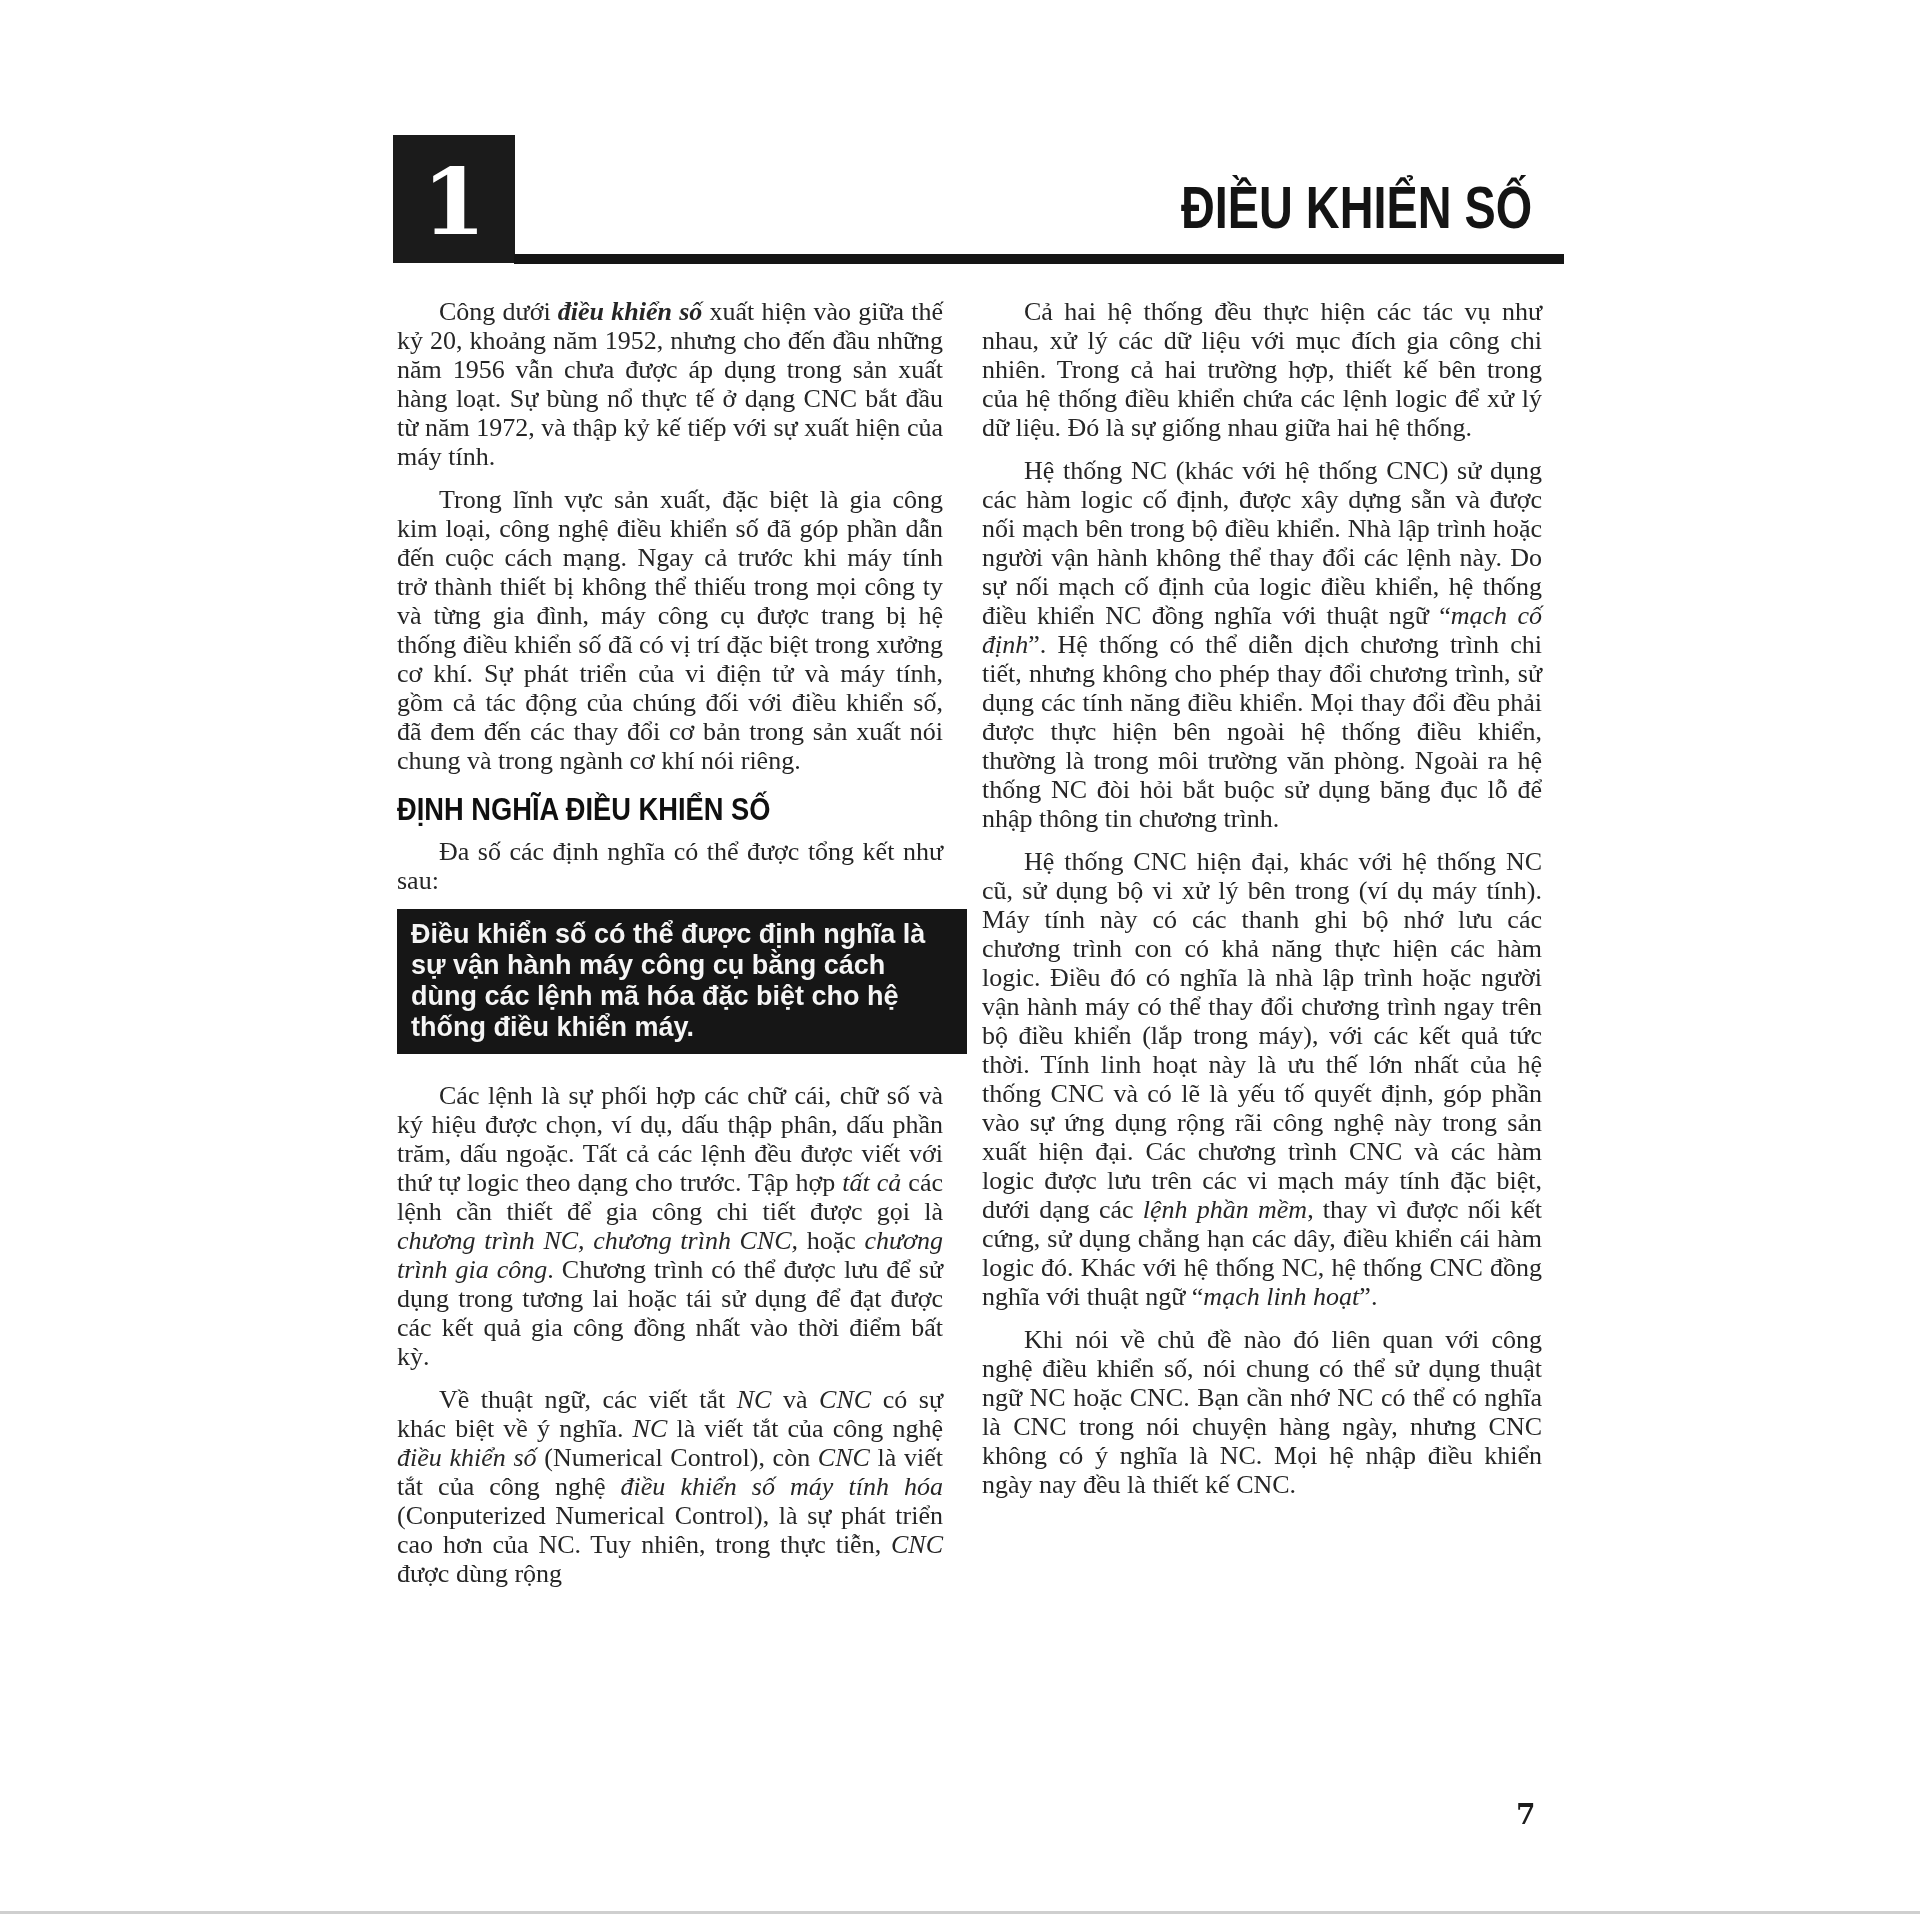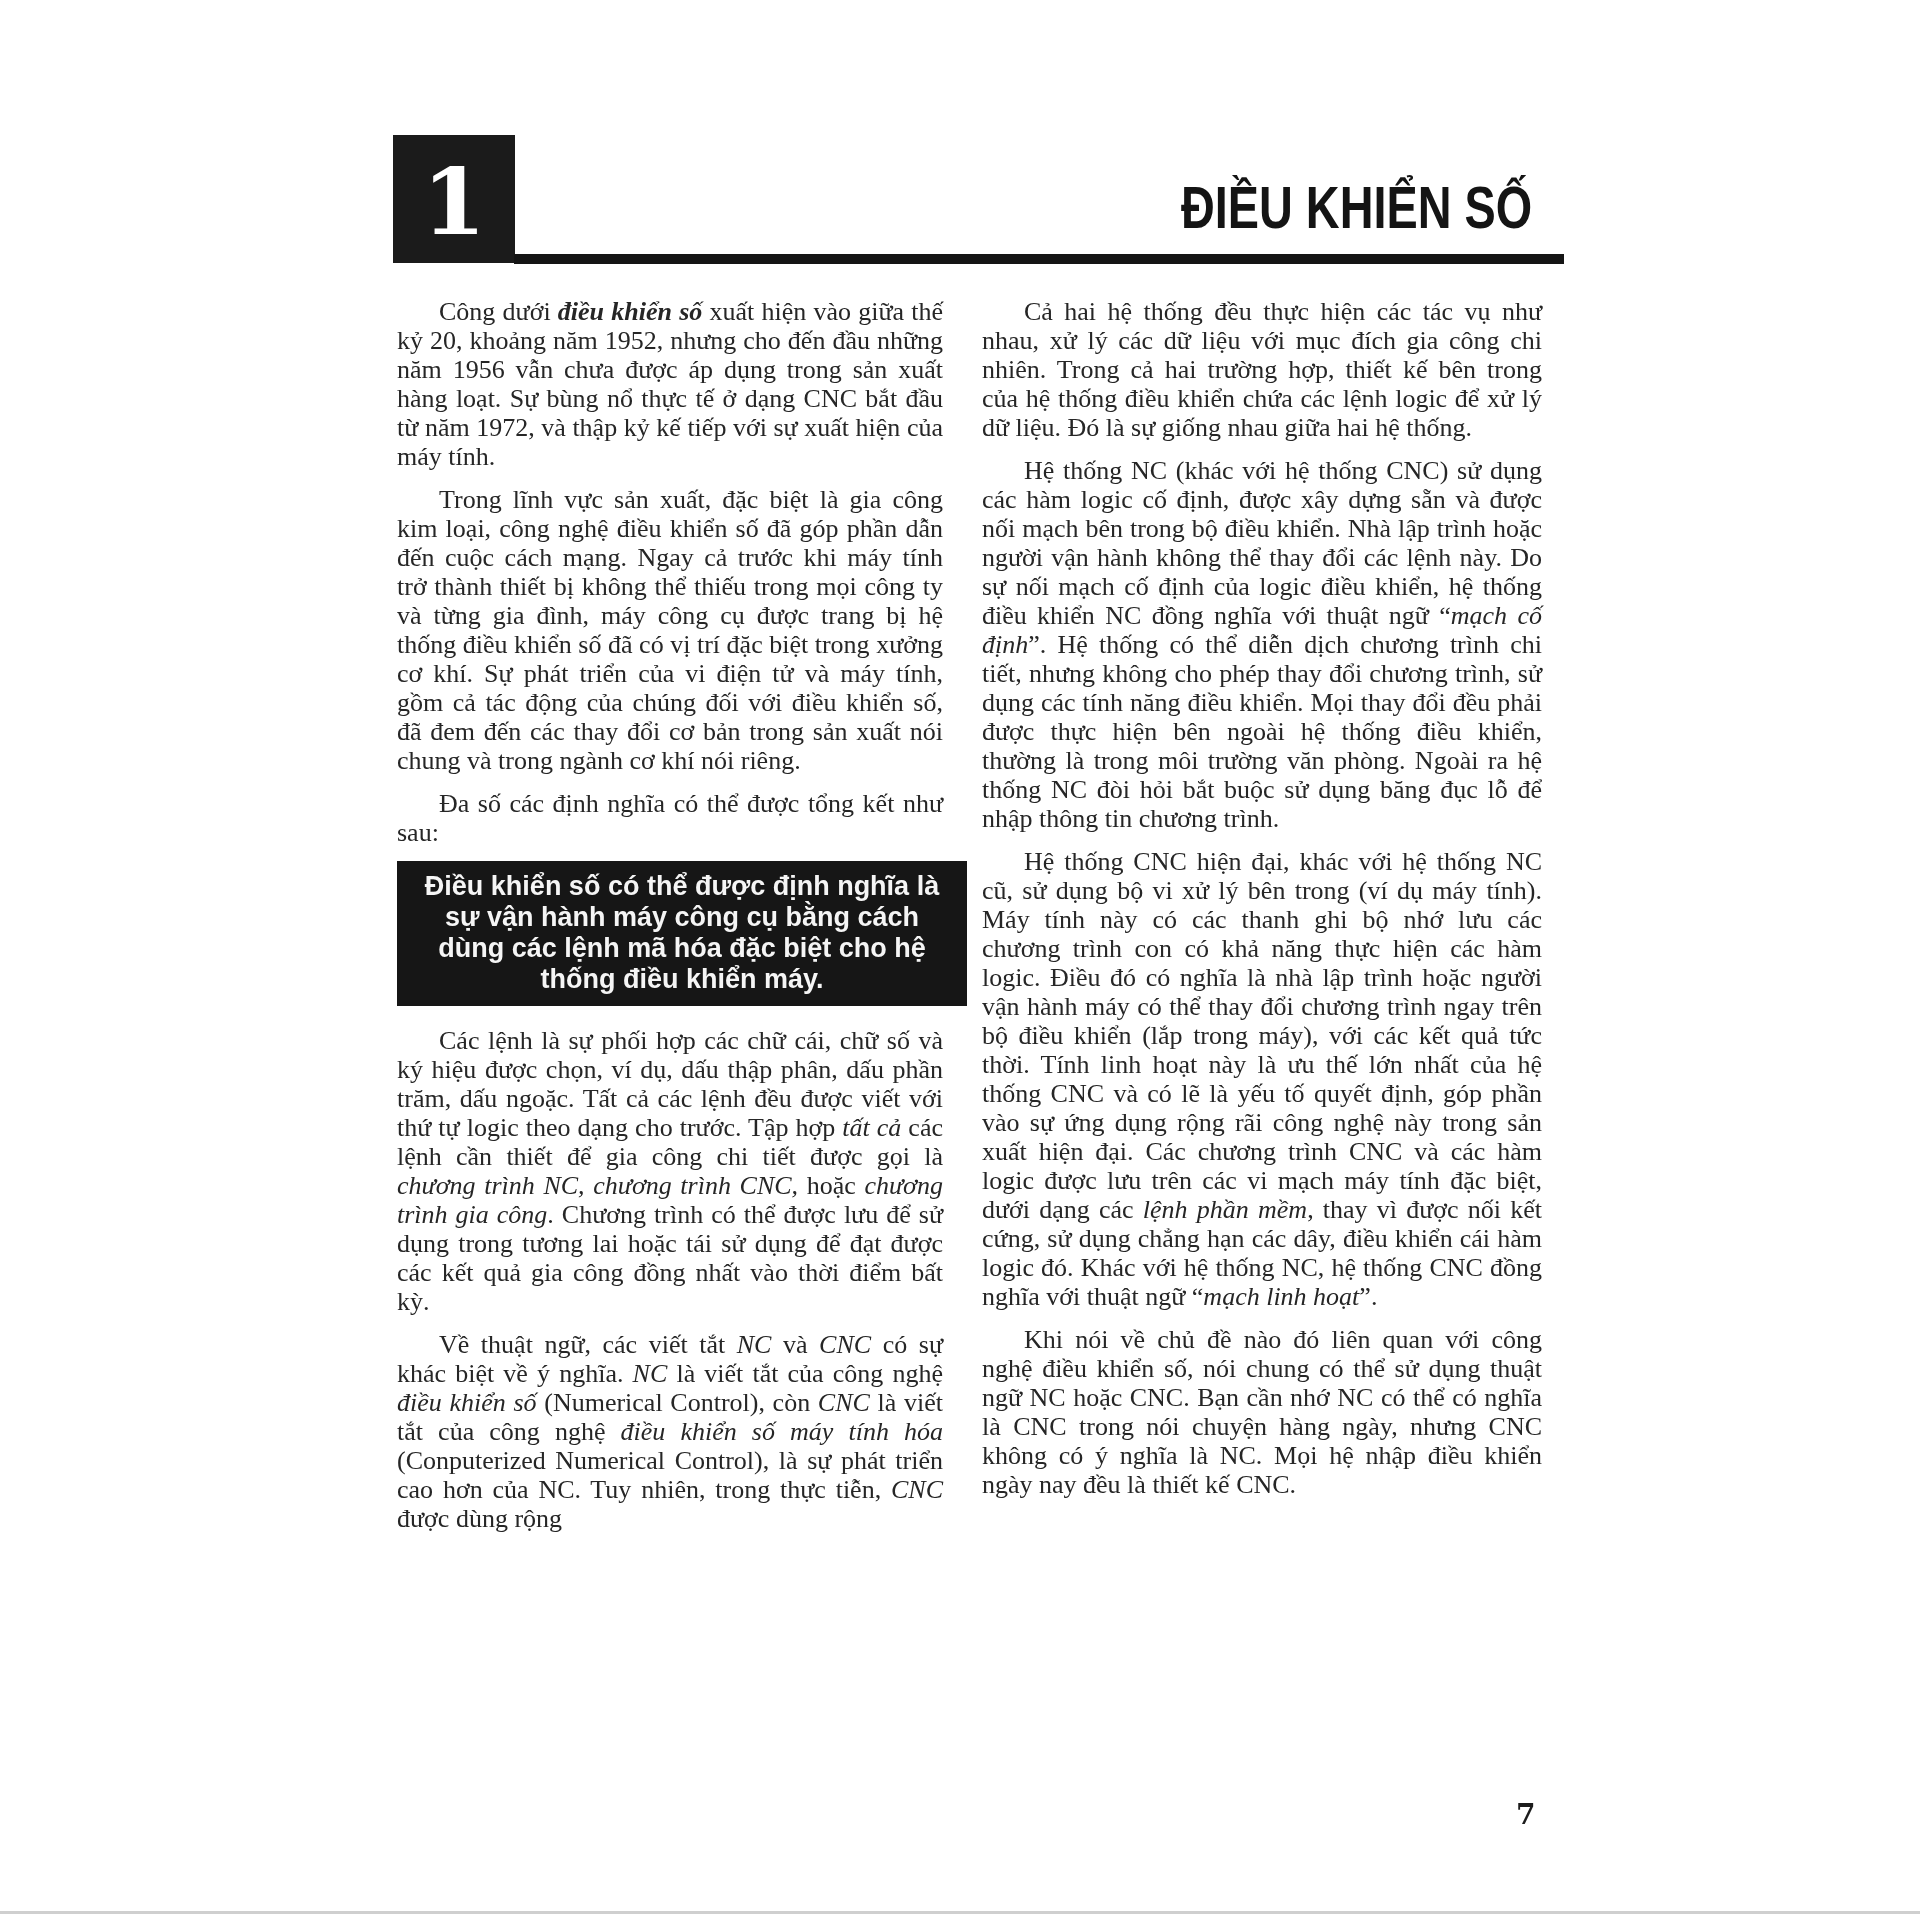--- a/index.html
+++ b/index.html
@@ -36,24 +36,24 @@
   }
   .col p.no-indent{text-indent:0;}
   .it{font-style:italic;}
   .bd{font-weight:bold;}
   .col h2{
     margin:18px 0 10px 0;font-family:"Liberation Sans",sans-serif;font-weight:bold;
     font-size:31px;line-height:34px;color:#101010;white-space:nowrap;
   }
   .col h2 .cond{display:inline-block;transform:scaleX(0.88);transform-origin:0 50%;}
   .callout{
-    width:570px;box-sizing:border-box;margin:14px 0 20px 0;padding:10px 14px 11px 14px;
+    width:570px;box-sizing:border-box;margin:14px 0 27px 0;padding:10px 14px 11px 14px;
     background:#161616;color:#f5f5f5;
     font-family:"Liberation Sans",sans-serif;font-weight:bold;font-size:27px;
-    line-height:31px;text-align:center;
+    line-height:31px;text-align:left;
   }
   
   .page-number{
     position:absolute;left:1516px;top:1798px;
     font-family:"DejaVu Serif",serif;font-weight:bold;font-size:28px;color:#1c1c1c;
   }
   .scan-edge{
     position:absolute;left:0;top:1911px;width:1920px;height:3px;background:#cfcfcf;
   }
 </style>
@@ -67,20 +67,21 @@
       <span>1</span>
     </div>
     <h1 class="chapter-title">ĐIỀU KHIỂN SỐ</h1>
     <div class="header-rule"></div>
   </header>
 
   <main class="columns">
     <section class="col col-left" id="col-left">
         <p><span>Công dưới </span><span class="it bd">điều khiển số</span><span> xuất hiện vào giữa thế kỷ 20, khoảng năm 1952, nhưng cho đến đầu những năm 1956 vẫn chưa được áp dụng trong sản xuất hàng loạt. Sự bùng nổ thực tế ở dạng CNC bắt đầu từ năm 1972, và thập kỷ kế tiếp với sự xuất hiện của máy tính.</span></p>
         <p><span>Trong lĩnh vực sản xuất, đặc biệt là gia công kim loại, công nghệ điều khiển số đã góp phần dẫn đến cuộc cách mạng. Ngay cả trước khi máy tính trở thành thiết bị không thể thiếu trong mọi công ty và từng gia đình, máy công cụ được trang bị hệ thống điều khiển số đã có vị trí đặc biệt trong xưởng cơ khí. Sự phát triển của vi điện tử và máy tính, gồm cả tác động của chúng đối với điều khiển số, đã đem đến các thay đổi cơ bản trong sản xuất nói chung và trong ngành cơ khí nói riêng.</span></p>
+        <h2><span class="cond">ĐỊNH NGHĨA ĐIỀU KHIỂN SỐ</span></h2>
         <p><span>Đa số các định nghĩa có thể được tổng kết như sau:</span></p>
         <div class="callout">Điều khiển số có thể được định nghĩa là sự vận hành máy công cụ bằng cách dùng các lệnh mã hóa đặc biệt cho hệ thống điều khiển máy.</div>
         <p><span>Các lệnh là sự phối hợp các chữ cái, chữ số và ký hiệu được chọn, ví dụ, dấu thập phân, dấu phần trăm, dấu ngoặc. Tất cả các lệnh đều được viết với thứ tự logic theo dạng cho trước. Tập hợp </span><span class="it">tất cả</span><span> các lệnh cần thiết để gia công chi tiết được gọi là </span><span class="it">chương trình NC, chương trình CNC,</span><span> hoặc </span><span class="it">chương trình gia công</span><span>. Chương trình có thể được lưu để sử dụng trong tương lai hoặc tái sử dụng để đạt được các kết quả gia công đồng nhất vào thời điểm bất kỳ.</span></p>
         <p><span>Về thuật ngữ, các viết tắt </span><span class="it">NC</span><span> và </span><span class="it">CNC</span><span> có sự khác biệt về ý nghĩa. </span><span class="it">NC</span><span> là viết tắt của công nghệ </span><span class="it">điều khiển số</span><span> (Numerical Control), còn </span><span class="it">CNC</span><span> là viết tắt của công nghệ </span><span class="it">điều khiển số máy tính hóa</span><span> (Conputerized Numerical Control), là sự phát triển cao hơn của NC. Tuy nhiên, trong thực tiễn, </span><span class="it">CNC</span><span> được dùng rộng</span></p>
       </section>
     <section class="col col-right" id="col-right">
         <p><span>Cả hai hệ thống đều thực hiện các tác vụ như nhau, xử lý các dữ liệu với mục đích gia công chi nhiên. Trong cả hai trường hợp, thiết kế bên trong của hệ thống điều khiển chứa các lệnh logic để xử lý dữ liệu. Đó là sự giống nhau giữa hai hệ thống.</span></p>
         <p><span>Hệ thống NC (khác với hệ thống CNC) sử dụng các hàm logic cố định, được xây dựng sẵn và được nối mạch bên trong bộ điều khiển. Nhà lập trình hoặc người vận hành không thể thay đổi các lệnh này. Do sự nối mạch cố định của logic điều khiển, hệ thống điều khiển NC đồng nghĩa với thuật ngữ “</span><span class="it">mạch cố định</span><span>”. Hệ thống có thể diễn dịch chương trình chi tiết, nhưng không cho phép thay đổi chương trình, sử dụng các tính năng điều khiển. Mọi thay đổi đều phải được thực hiện bên ngoài hệ thống điều khiển, thường là trong môi trường văn phòng. Ngoài ra hệ thống NC đòi hỏi bắt buộc sử dụng băng đục lỗ để nhập thông tin chương trình.</span></p>
         <p><span>Hệ thống CNC hiện đại, khác với hệ thống NC cũ, sử dụng bộ vi xử lý bên trong (ví dụ máy tính). Máy tính này có các thanh ghi bộ nhớ lưu các chương trình con có khả năng thực hiện các hàm logic. Điều đó có nghĩa là nhà lập trình hoặc người vận hành máy có thể thay đổi chương trình ngay trên bộ điều khiển (lắp trong máy), với các kết quả tức thời. Tính linh hoạt này là ưu thế lớn nhất của hệ thống CNC và có lẽ là yếu tố quyết định, góp phần vào sự ứng dụng rộng rãi công nghệ này trong sản xuất hiện đại. Các chương trình CNC và các hàm logic được lưu trên các vi mạch máy tính đặc biệt, dưới dạng các </span><span class="it">lệnh phần mềm</span><span>, thay vì được nối kết cứng, sử dụng chẳng hạn các dây, điều khiển cái hàm logic đó. Khác với hệ thống NC, hệ thống CNC đồng nghĩa với thuật ngữ “</span><span class="it">mạch linh hoạt</span><span>”.</span></p>
         <p><span>Khi nói về chủ đề nào đó liên quan với công nghệ điều khiển số, nói chung có thể sử dụng thuật ngữ NC hoặc CNC. Bạn cần nhớ NC có thể có nghĩa là CNC trong nói chuyện hàng ngày, nhưng CNC không có ý nghĩa là NC. Mọi hệ nhập điều khiển ngày nay đều là thiết kế CNC.</span></p>

